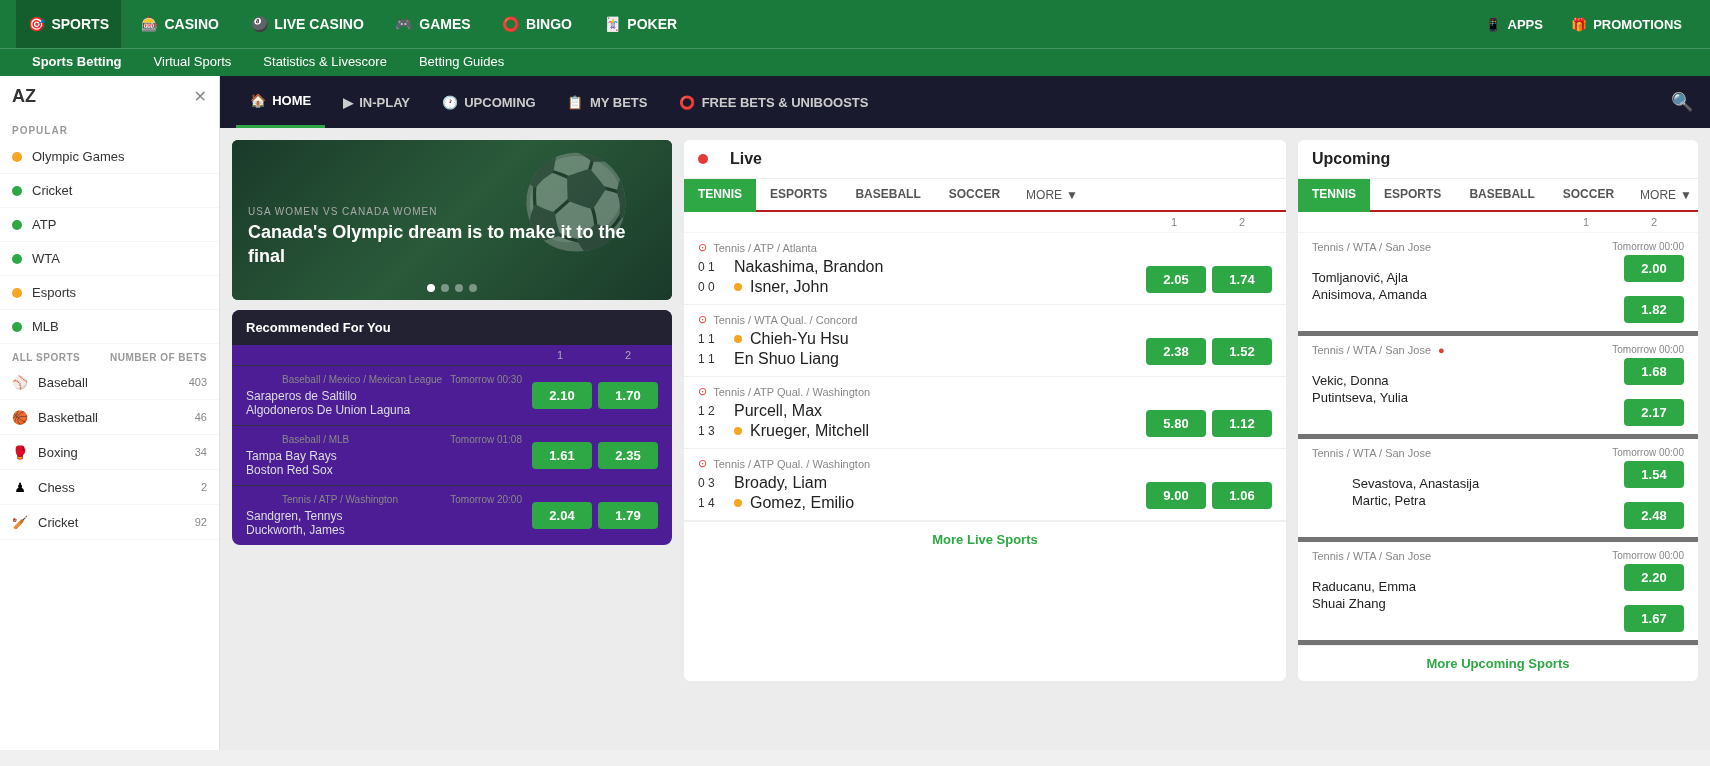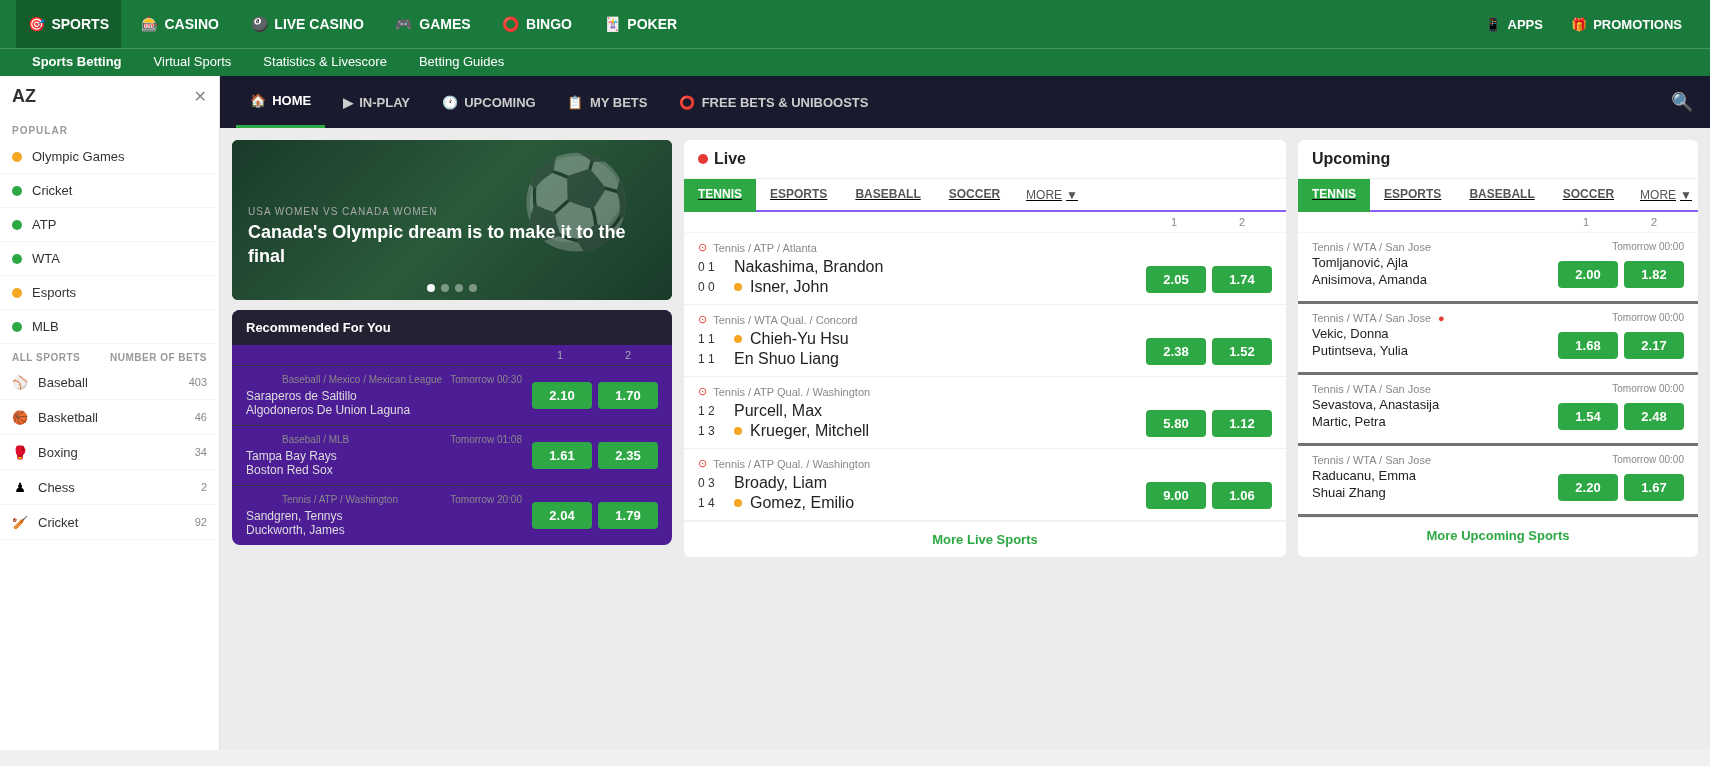--- a/index.html
+++ b/index.html
@@ -69,24 +69,24 @@
     .match-meta { font-size: 10px; color: #888; }
     .match-time { font-size: 10px; color: #888; margin-left: auto; white-space: nowrap; }
     .match-meta-row { display: flex; justify-content: space-between; margin-bottom: 4px; padding-left: 36px; }
     .match-team { color: #ddd; font-size: 12px; }
     .odds-row { display: flex; gap: 6px; align-items: center; }
     .odd-btn { background: #2ea844; color: #fff; font-size: 13px; font-weight: 700; width: 60px; padding: 6px 4px; text-align: center; border-radius: 4px; cursor: pointer; border: none; }
 
     
     .middle-panel { flex: 1; background: #fff; border-radius: 6px; overflow: hidden; }
     .panel-header { background: #fff; padding: 10px 14px; border-bottom: 1px solid #eee; }
-    .live-header { display: flex; align-items: center; gap: 6px; }
+    .live-header { display: flex; align-items: center; gap: 22px; }
     .live-dot { width: 10px; height: 10px; border-radius: 50%; background: #e53935; }
     .live-label { font-size: 16px; font-weight: 700; color: #222; }
-    .sport-tabs { display: flex; border-bottom: 2px solid #8b5cf6; text-decoration: underline; }
+    .sport-tabs { display: flex; border-bottom: 2px solid #b91c1c; }
     .sport-tab { padding: 8px 14px; font-size: 12px; font-weight: 700; color: #555; cursor: pointer; border-bottom: 3px solid transparent; margin-bottom: -2px; }
     .sport-tab.active { color: #fff; background: #2ea844; }
     .sport-tab-more { display: flex; align-items: center; gap: 4px; padding: 8px 12px; font-size: 12px; color: #555; cursor: pointer; }
     .live-nums-row { display: flex; justify-content: flex-end; gap: 8px; padding: 4px 14px; border-bottom: 1px solid #f5f5f5; }
     .live-col-num { width: 60px; text-align: center; font-size: 11px; color: #888; }
     .live-match { border-bottom: 1px solid #f0f0f0; padding: 8px 14px; }
     .live-match-meta { display: flex; align-items: center; gap: 6px; margin-bottom: 4px; }
     .live-clock { color: #e53935; font-size: 11px; }
     .live-meta-text { font-size: 11px; color: #888; }
     .live-players { display: flex; flex-direction: column; gap: 2px; }
@@ -97,24 +97,24 @@
     .live-odds-wrap { display: flex; gap: 6px; margin-top: 4px; justify-content: flex-end; }
     .more-link { text-align: center; padding: 10px; color: #2ea844; font-size: 13px; font-weight: 700; cursor: pointer; border-top: 1px solid #f0f0f0; }
 
     
     .right-panel { width: 400px; flex-shrink: 0; background: #fff; border-radius: 6px; overflow: hidden; }
     .upcoming-header { padding: 10px 14px; border-bottom: 1px solid #eee; }
     .upcoming-label { font-size: 16px; font-weight: 700; color: #222; }
     .upcoming-match-meta-row { display: flex; justify-content: space-between; margin-bottom: 2px; }
     .upcoming-time { font-size: 10px; color: #888; }
     .upcoming-meta-text { font-size: 11px; color: #888; }
-    .upcoming-match { border-bottom: 3px solid #737373; padding: 8px 14px; }
+    .upcoming-match { border-bottom: 5px solid #737373; padding: 8px 14px; }
     .upcoming-players { display: flex; flex-direction: column; gap: 2px; margin-bottom: 6px; }
     .upcoming-player { font-size: 13px; color: #222; }
-    .upcoming-odds-wrap { display: flex; gap: 6px; justify-content: flex-end; }
+    .upcoming-odds-wrap { display: flex; gap: 14px; justify-content: flex-end; flex-direction: column; }
     .upcoming-nums-row { display: flex; justify-content: flex-end; gap: 8px; padding: 4px 14px; border-bottom: 1px solid #f5f5f5; }
 
     .sport-icon { display: inline-flex; align-items: center; justify-content: center; width: 16px; height: 16px; font-size: 13px; }
   </style>
 </head>
 <body>
 
 <nav class="top-nav">
   <div class="top-nav-left">
     <div class="top-nav-item active">
@@ -532,21 +532,21 @@
               <button class="odd-btn">2.17</button>
             </div>
           </div>
         </div>
 
         <div class="upcoming-match">
           <div class="upcoming-match-meta-row">
             <span class="upcoming-meta-text">Tennis / WTA / San Jose</span>
             <span class="upcoming-time">Tomorrow 00:00</span>
           </div>
-          <div style="display:flex;align-items:center;">
+          <div style="display:flex;align-items:center;margin-left:40px;">
             <div class="upcoming-players" style="flex:1;">
               <span class="upcoming-player">Sevastova, Anastasija</span>
               <span class="upcoming-player">Martic, Petra</span>
             </div>
             <div class="upcoming-odds-wrap">
               <button class="odd-btn">1.54</button>
               <button class="odd-btn">2.48</button>
             </div>
           </div>
         </div>

